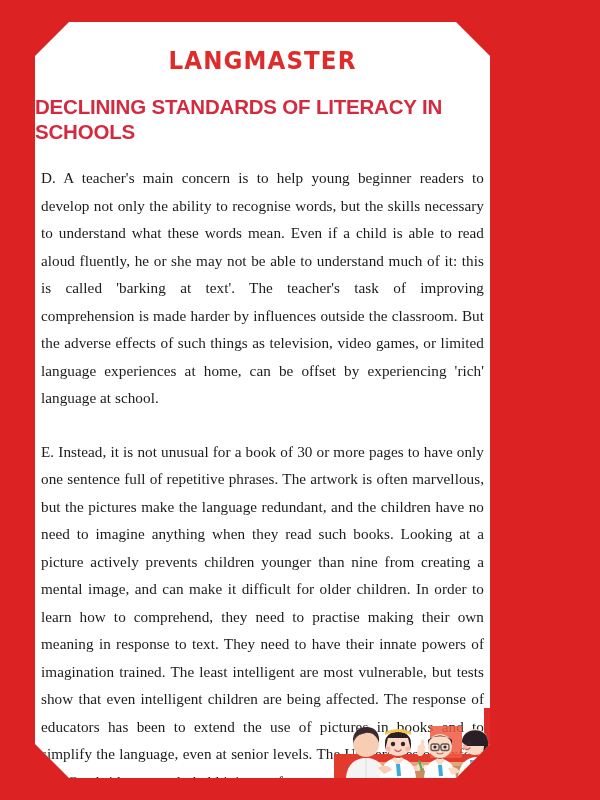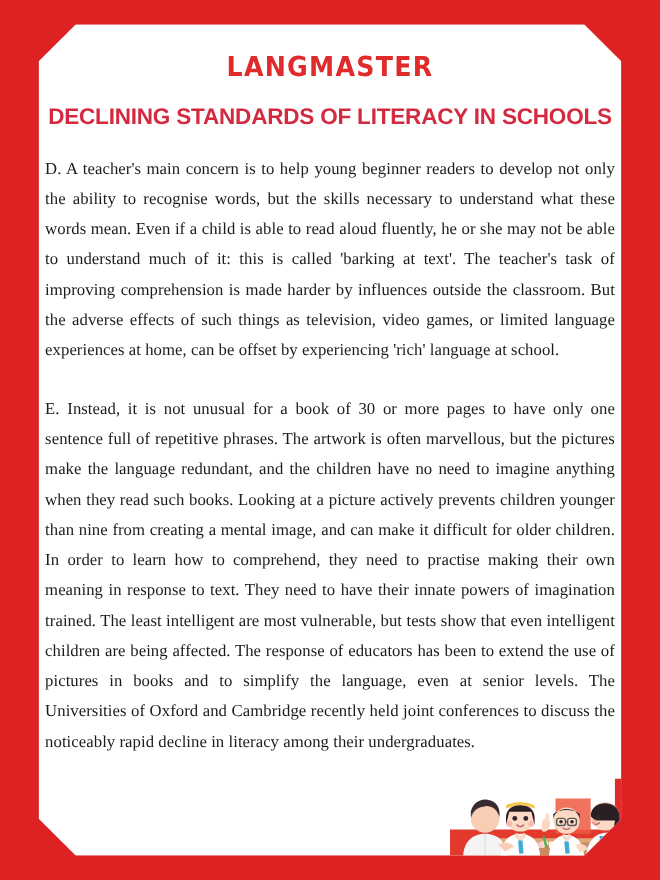--- a/index.html
+++ b/index.html
@@ -21,21 +21,21 @@
     position: absolute;
     inset: 0;
     background: #dc2222;
   }
 
   
   .card {
     position: absolute;
     left: 35px;
     top: 22px;
-    width: 530px;
+    width: 455px;
     height: 756px;
     background: #ffffff;
     -webkit-clip-path: polygon(
         34px 0,
         calc(100% - 34px) 0,
         100% 34px,
         100% calc(100% - 34px),
         calc(100% - 34px) 100%,
         34px 100%,
         0 calc(100% - 34px),
@@ -60,21 +60,20 @@
     font-size: 25px;
     font-weight: bold;
     letter-spacing: 1.2px;
     color: #e02b2b;
     line-height: 1;
     transform: scaleX(0.92);
   }
 
   
   .headline {
-    text-align: center;
     margin-top: 22px;
     font-family: "Liberation Sans", sans-serif;
     font-size: 20.5px;
     font-weight: bold;
     letter-spacing: -0.2px;
     color: #d42a3f;
     line-height: 1.2;
   }
 
   

